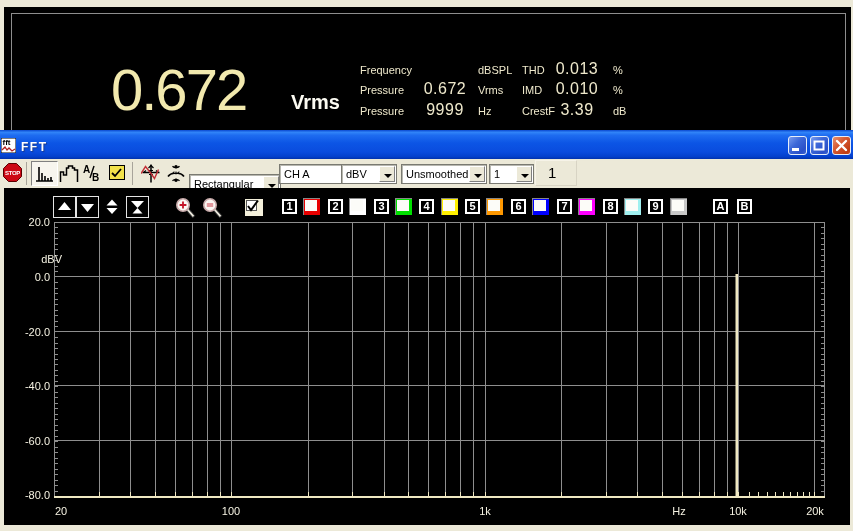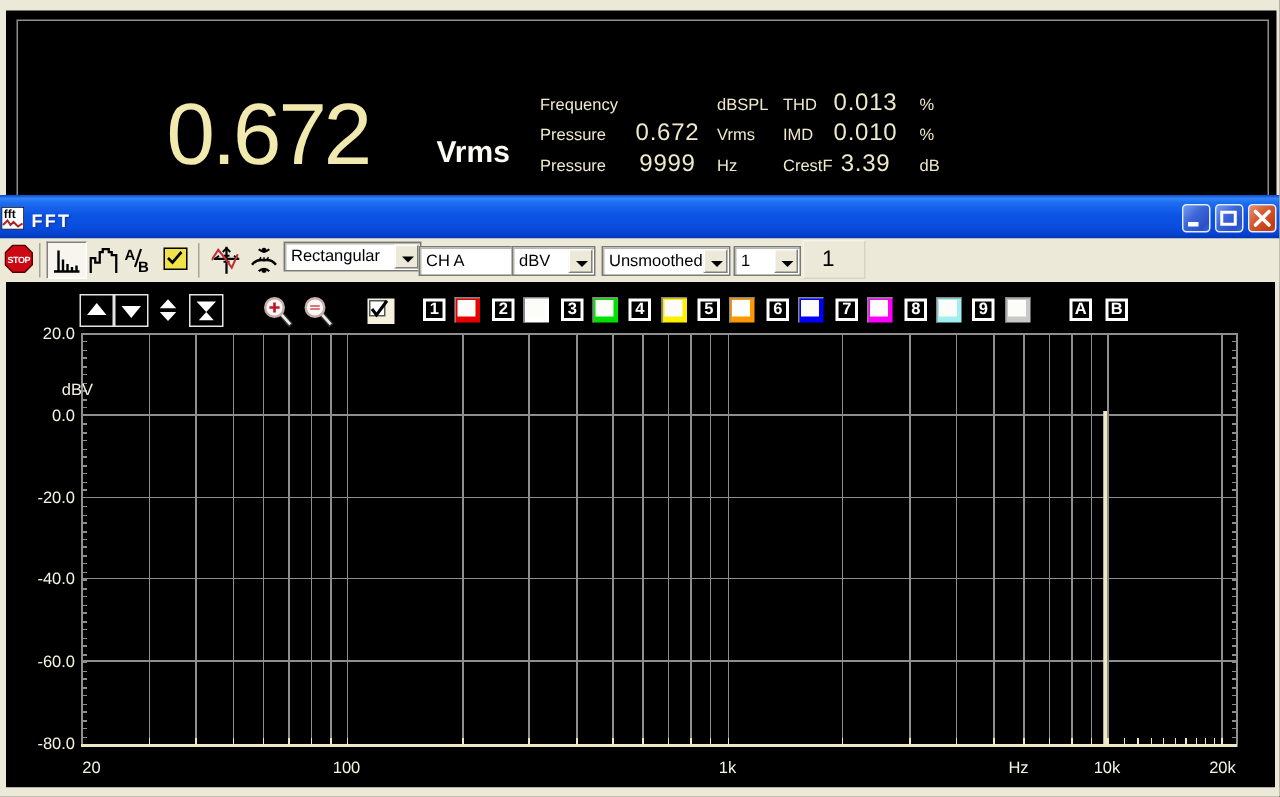--- a/index.html
+++ b/index.html
@@ -110,21 +110,21 @@
 
   <svg class="a" style="left:167px;top:5px" width="18" height="19" viewBox="0 0 18 19">
     <circle cx="9" cy="2.8" r="1.7" fill="#000"></circle>
     <path d="M5.5,2.2 A5,5 0 0 0 12.5,2.2" fill="none" stroke="#000" stroke-width="1.4"></path>
     <path d="M1,12.5 Q4,8.5 9,9.5 Q14,8.5 17,12.5" fill="none" stroke="#000" stroke-width="1.6"></path>
     <path d="M6,9 L7,7.5 M9,9 L9,7.5 M11,9 L12,7.5" stroke="#000" stroke-width="1"></path>
     <circle cx="9" cy="16.2" r="1.7" fill="#000"></circle>
     <path d="M5.5,16.8 A5,5 0 0 1 12.5,16.8" fill="none" stroke="#000" stroke-width="1.4"></path>
   </svg>
 
-  <div class="a dd" style="left:189px;top:2px;width:92px">
+  <div class="a dd" style="left:189px;top:15px;width:92px">
       <span class="tx">Rectangular</span>
       <span class="ar"></span>
     </div>
   <div class="a dd" style="left:279px;top:5px;width:84px">
       <span class="tx">CH A</span>
       <span class="ar"></span>
     </div>
   <div class="a dd" style="left:341px;top:5px;width:56px">
       <span class="tx">dBV</span>
       <span class="ar"></span>

